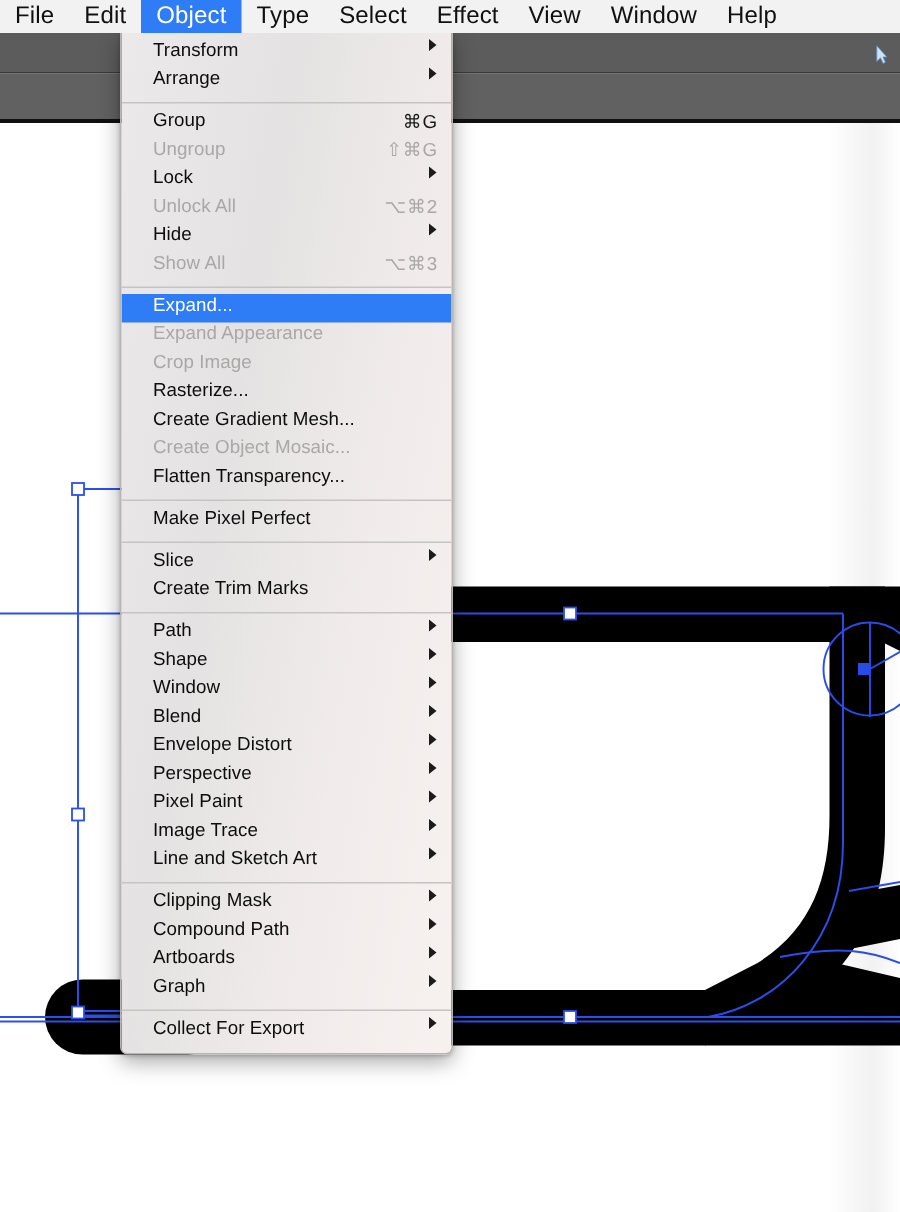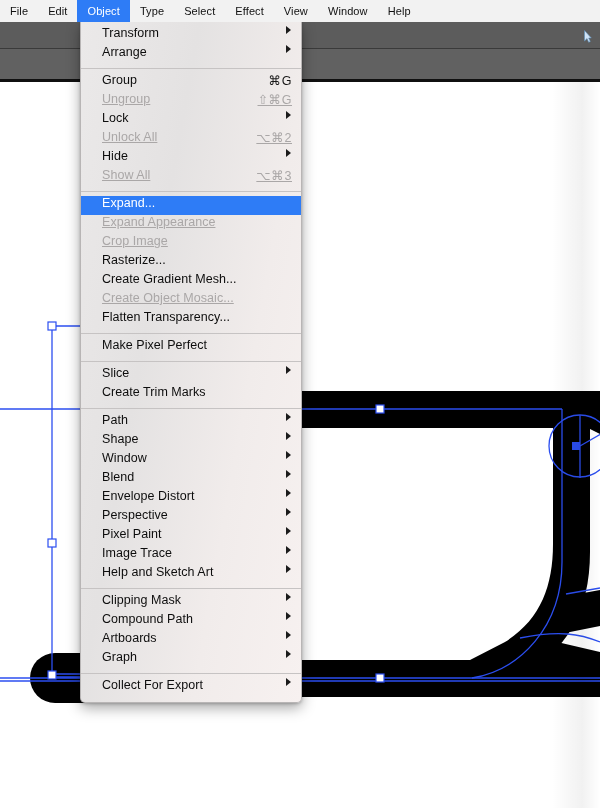--- a/index.html
+++ b/index.html
@@ -13,21 +13,21 @@
   
   #menubar{
     position:absolute;left:0;top:0;width:600px;height:22px;
     background:#f2f2f2;
     display:flex;align-items:stretch;
     z-index:60;
   }
   .mb-item{
     display:flex;align-items:center;
     padding:0 10px;
-    font-size:11px;color:#101010;
+    font-size:16px;color:#101010;
     white-space:nowrap;
     letter-spacing:0.1px;
   }
   .mb-item.active{background:#2e7cf6;color:#ffffff;}
 
   
   #toolbar-top{
     position:absolute;left:0;top:22px;width:600px;height:26px;
     background:#5c5c5c;
     z-index:10;
@@ -84,21 +84,21 @@
     padding:0 9px 0 21px;
     white-space:nowrap;
   }
   .mi .label{flex:0 0 auto;letter-spacing:0.05px;}
   .mi .spacer{flex:1 1 auto;}
   .mi .shortcut{
     flex:0 0 auto;color:#171717;font-size:12.5px;
     font-family:"Liberation Sans","DejaVu Sans",sans-serif;
     letter-spacing:0.6px;
   }
-  .mi.disabled{color:#aaa7a7;text-decoration:underline;}
+  .mi.disabled{color:#aaa7a7;}
   .mi.disabled .shortcut{color:#aaa7a7;}
   .mi.highlight{background:#2e7cf6;color:#ffffff;}
   .arrow{
     flex:0 0 auto;
     width:0;height:0;
     border-left:5px solid #1b1b1b;
     border-top:4px solid transparent;
     border-bottom:4px solid transparent;
     margin-right:1px;
   }
@@ -309,21 +309,21 @@
       <span class="label">Pixel Paint</span>
       <span class="spacer"></span>
       <span class="arrow"></span>
     </div>
     <div class="mi">
       <span class="label">Image Trace</span>
       <span class="spacer"></span>
       <span class="arrow"></span>
     </div>
     <div class="mi">
-      <span class="label">Help and Sketch Art</span>
+      <span class="label">Line and Sketch Art</span>
       <span class="spacer"></span>
       <span class="arrow"></span>
     </div>
     <div class="divider"></div>
     <div class="mi">
       <span class="label">Clipping Mask</span>
       <span class="spacer"></span>
       <span class="arrow"></span>
     </div>
     <div class="mi">

